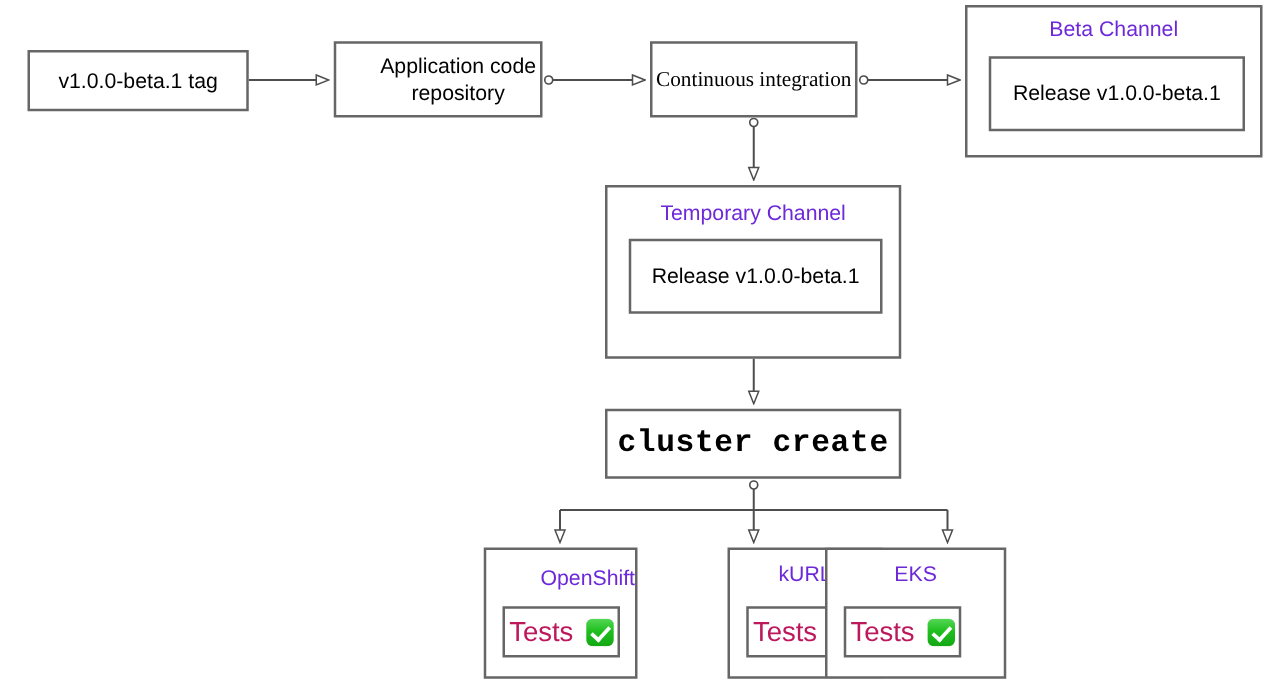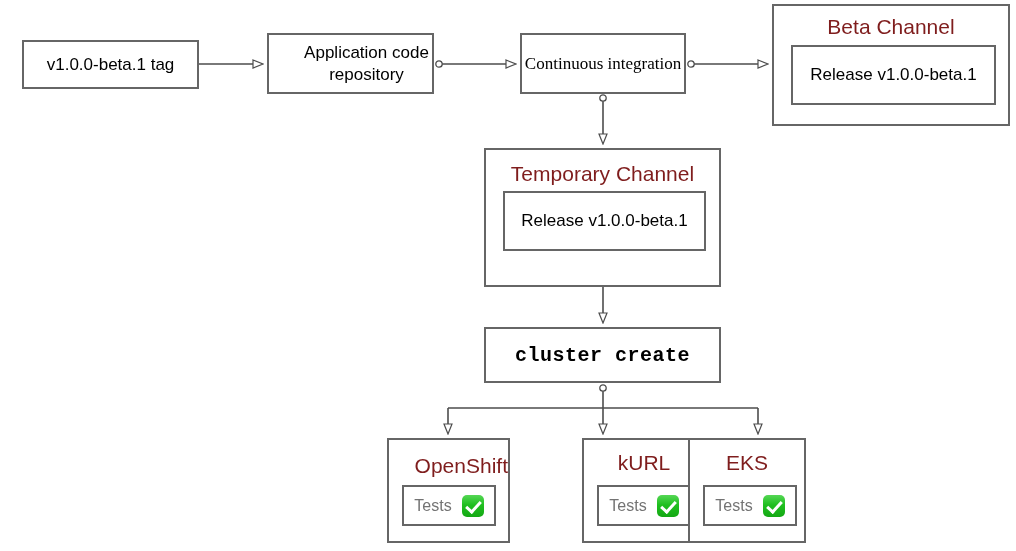--- a/index.html
+++ b/index.html
@@ -34,55 +34,55 @@
     justify-content: center;
     text-align: center;
     color: #000000;
     font-size: 17px;
     line-height: 1.25;
     z-index: 2;
   }
   .node.mono {
     font-family: "Liberation Mono", "DejaVu Sans Mono", monospace;
     font-weight: bold;
-    font-size: 20px;
+    font-size: 25px;
     letter-spacing: 0.5px;
   }
   .container-node {
     position: absolute;
     box-sizing: border-box;
     background: #ffffff;
     border: 2px solid #666666;
     z-index: 2;
   }
   .container-title {
     position: absolute;
     left: 0;
     right: 0;
     text-align: center;
-    color: #7f1d1d;
-    font-size: 21px;
+    color: #6d28d9;
+    font-size: 17px;
     line-height: 1.2;
   }
   .inner-node {
     position: absolute;
     box-sizing: border-box;
     background: #ffffff;
     border: 2px solid #666666;
     display: flex;
     align-items: center;
     justify-content: center;
     text-align: left;
     color: #000000;
     font-size: 17px;
     gap: 10px;
   }
   .test-label {
-    color: #737373;
-    font-size: 16px;
+    color: #be185d;
+    font-size: 22px;
   }
   .check-badge {
     display: inline-block;
     width: 22px;
     height: 22px;
     border-radius: 5px;
     background: #1fbf1f;
     background-image: linear-gradient(180deg, #55d755 0%, #1fbf1f 45%, #14a814 100%);
     position: relative;
     flex: 0 0 auto;
@@ -173,21 +173,21 @@
   </div>
 
   <div class="container-node" style="left:541px; top:438px; width:124px; height:105px;margin-left:41px;">
     <div class="container-title" style="top:10px;">kURL</div>
     <div class="inner-node" style="left:13px; top:45px; width:94px; height:41px;">
       <span class="test-label">Tests</span>
       <span class="check-badge"></span>
     </div>
   </div>
 
-  <div class="container-node" style="left:688px; top:438px; width:118px; height:105px;">
+  <div class="container-node" style="left:660px; top:438px; width:145px; height:105px;">
     <div class="container-title" style="top:10px;">EKS</div>
     <div class="inner-node" style="left:13px; top:45px; width:94px; height:41px;">
       <span class="test-label">Tests</span>
       <span class="check-badge"></span>
     </div>
   </div>
 
 </div>
 
 </body></html>

